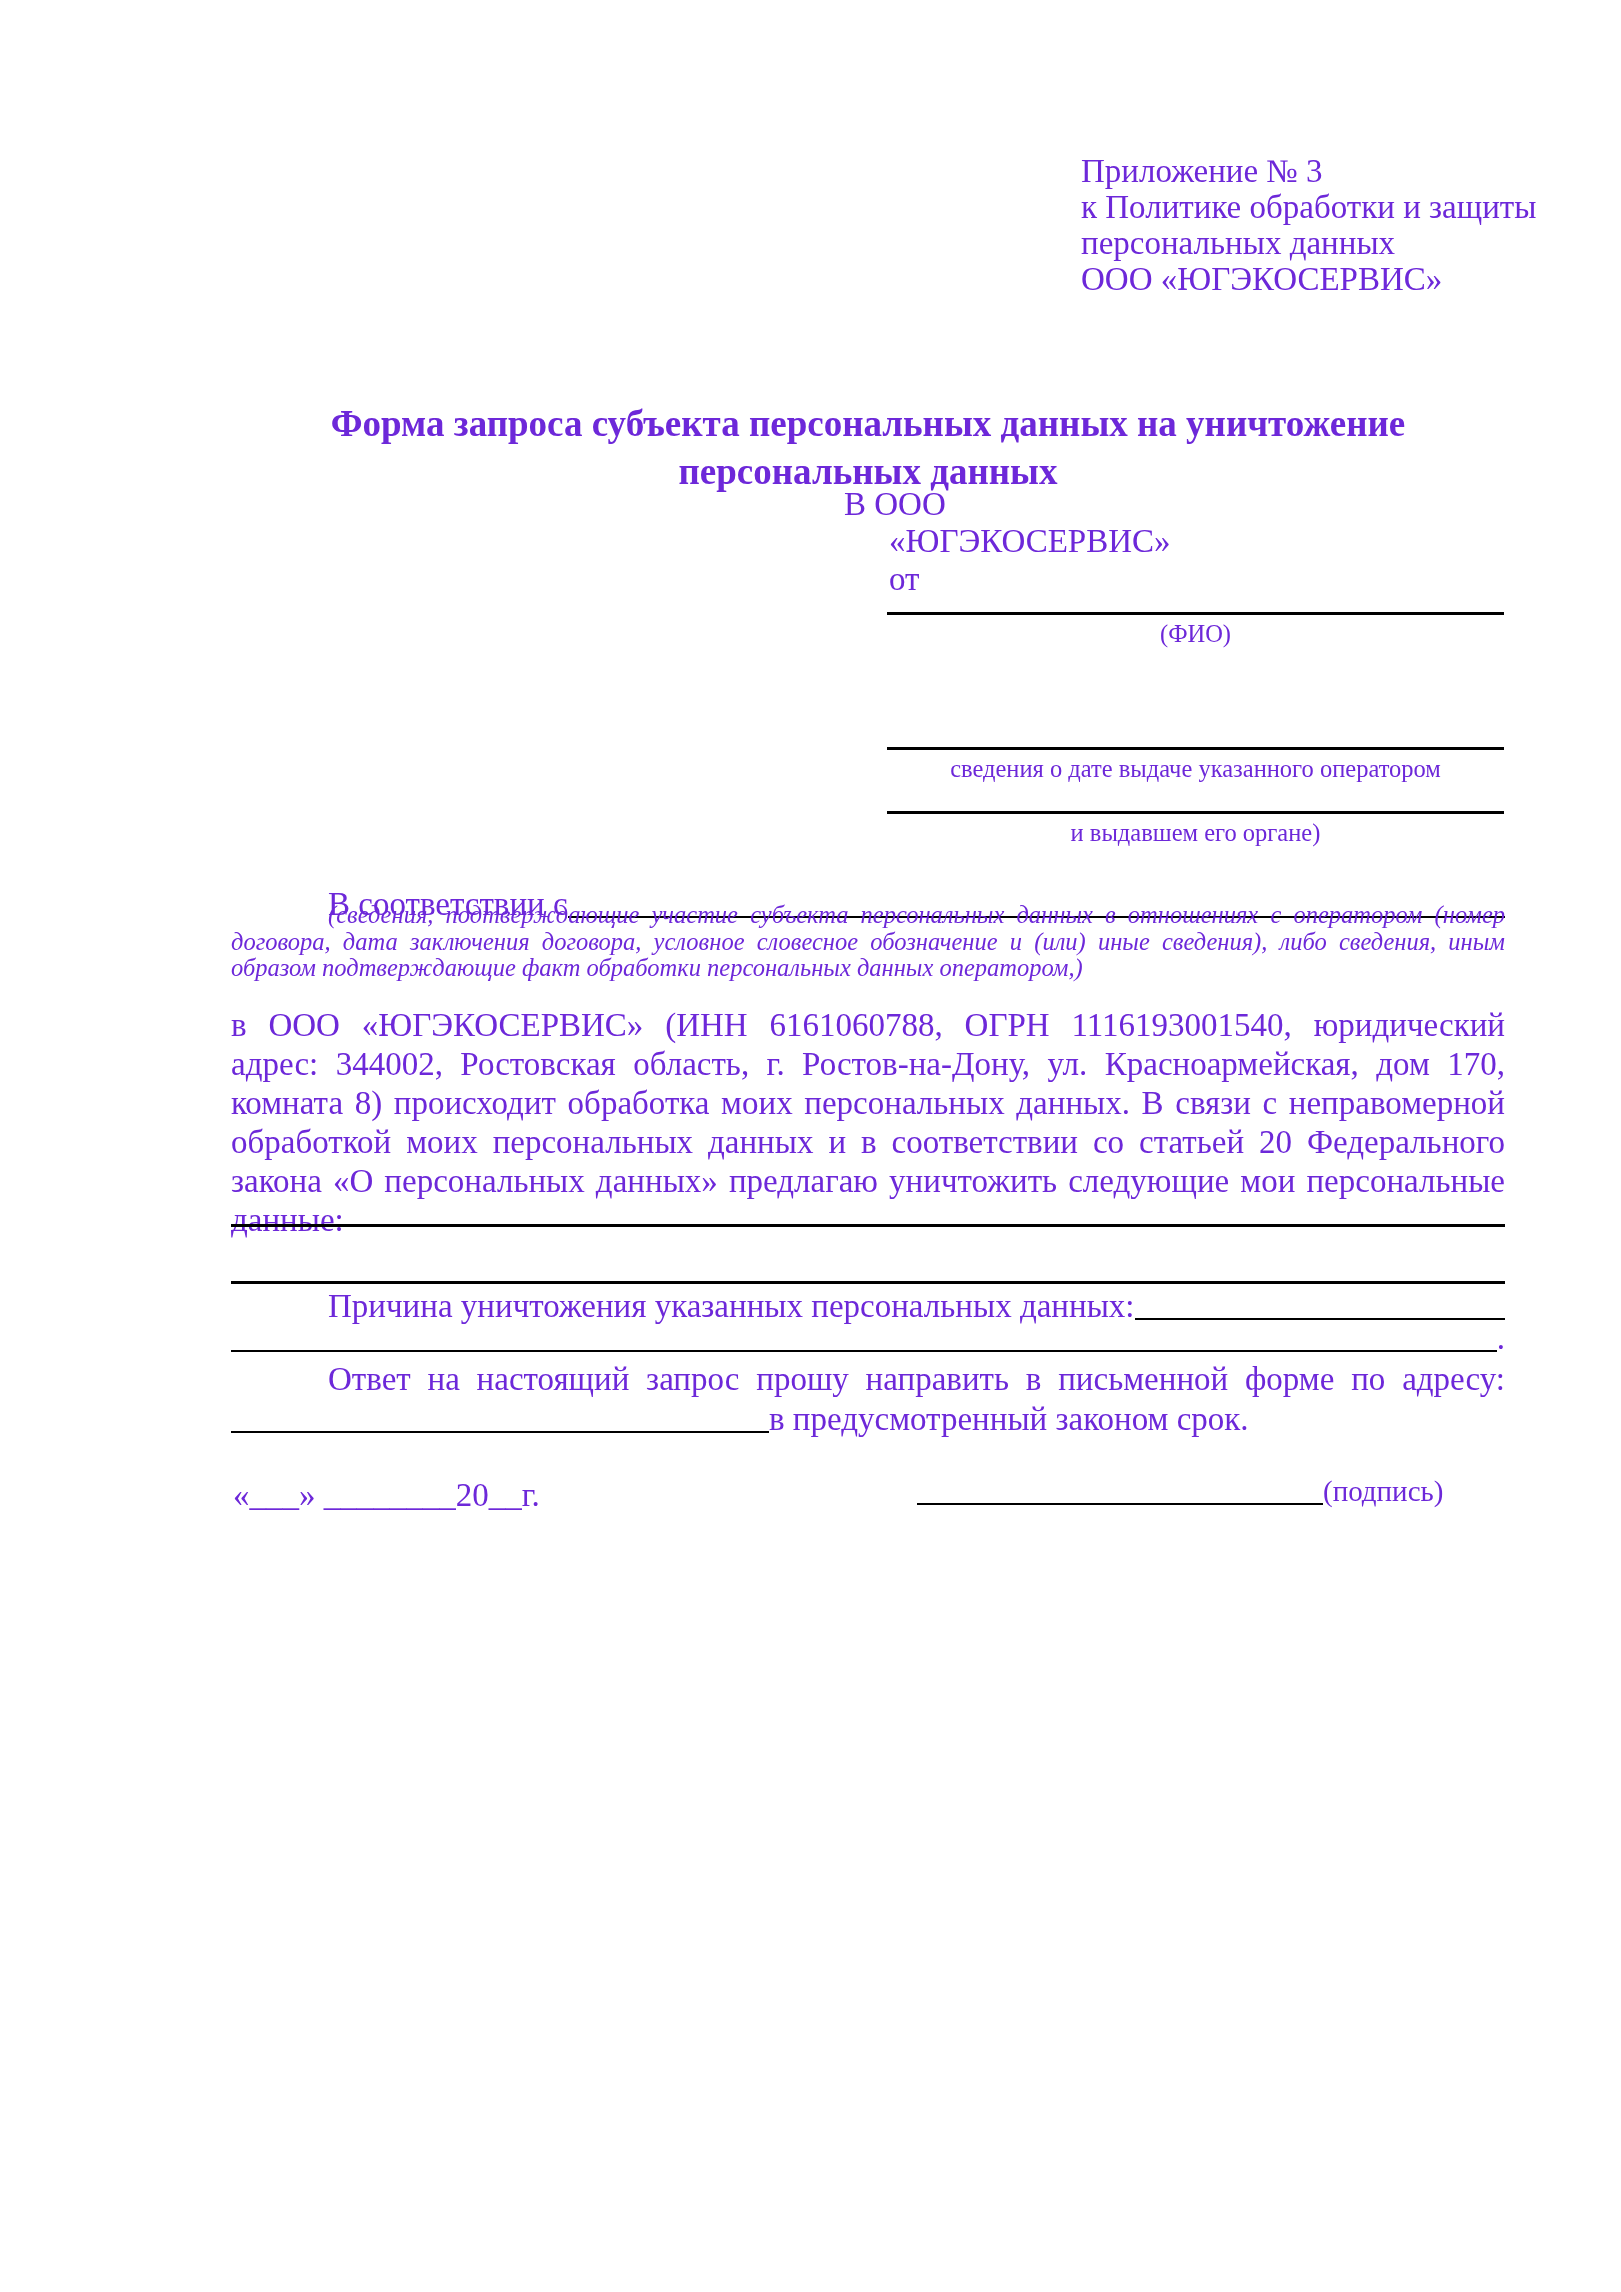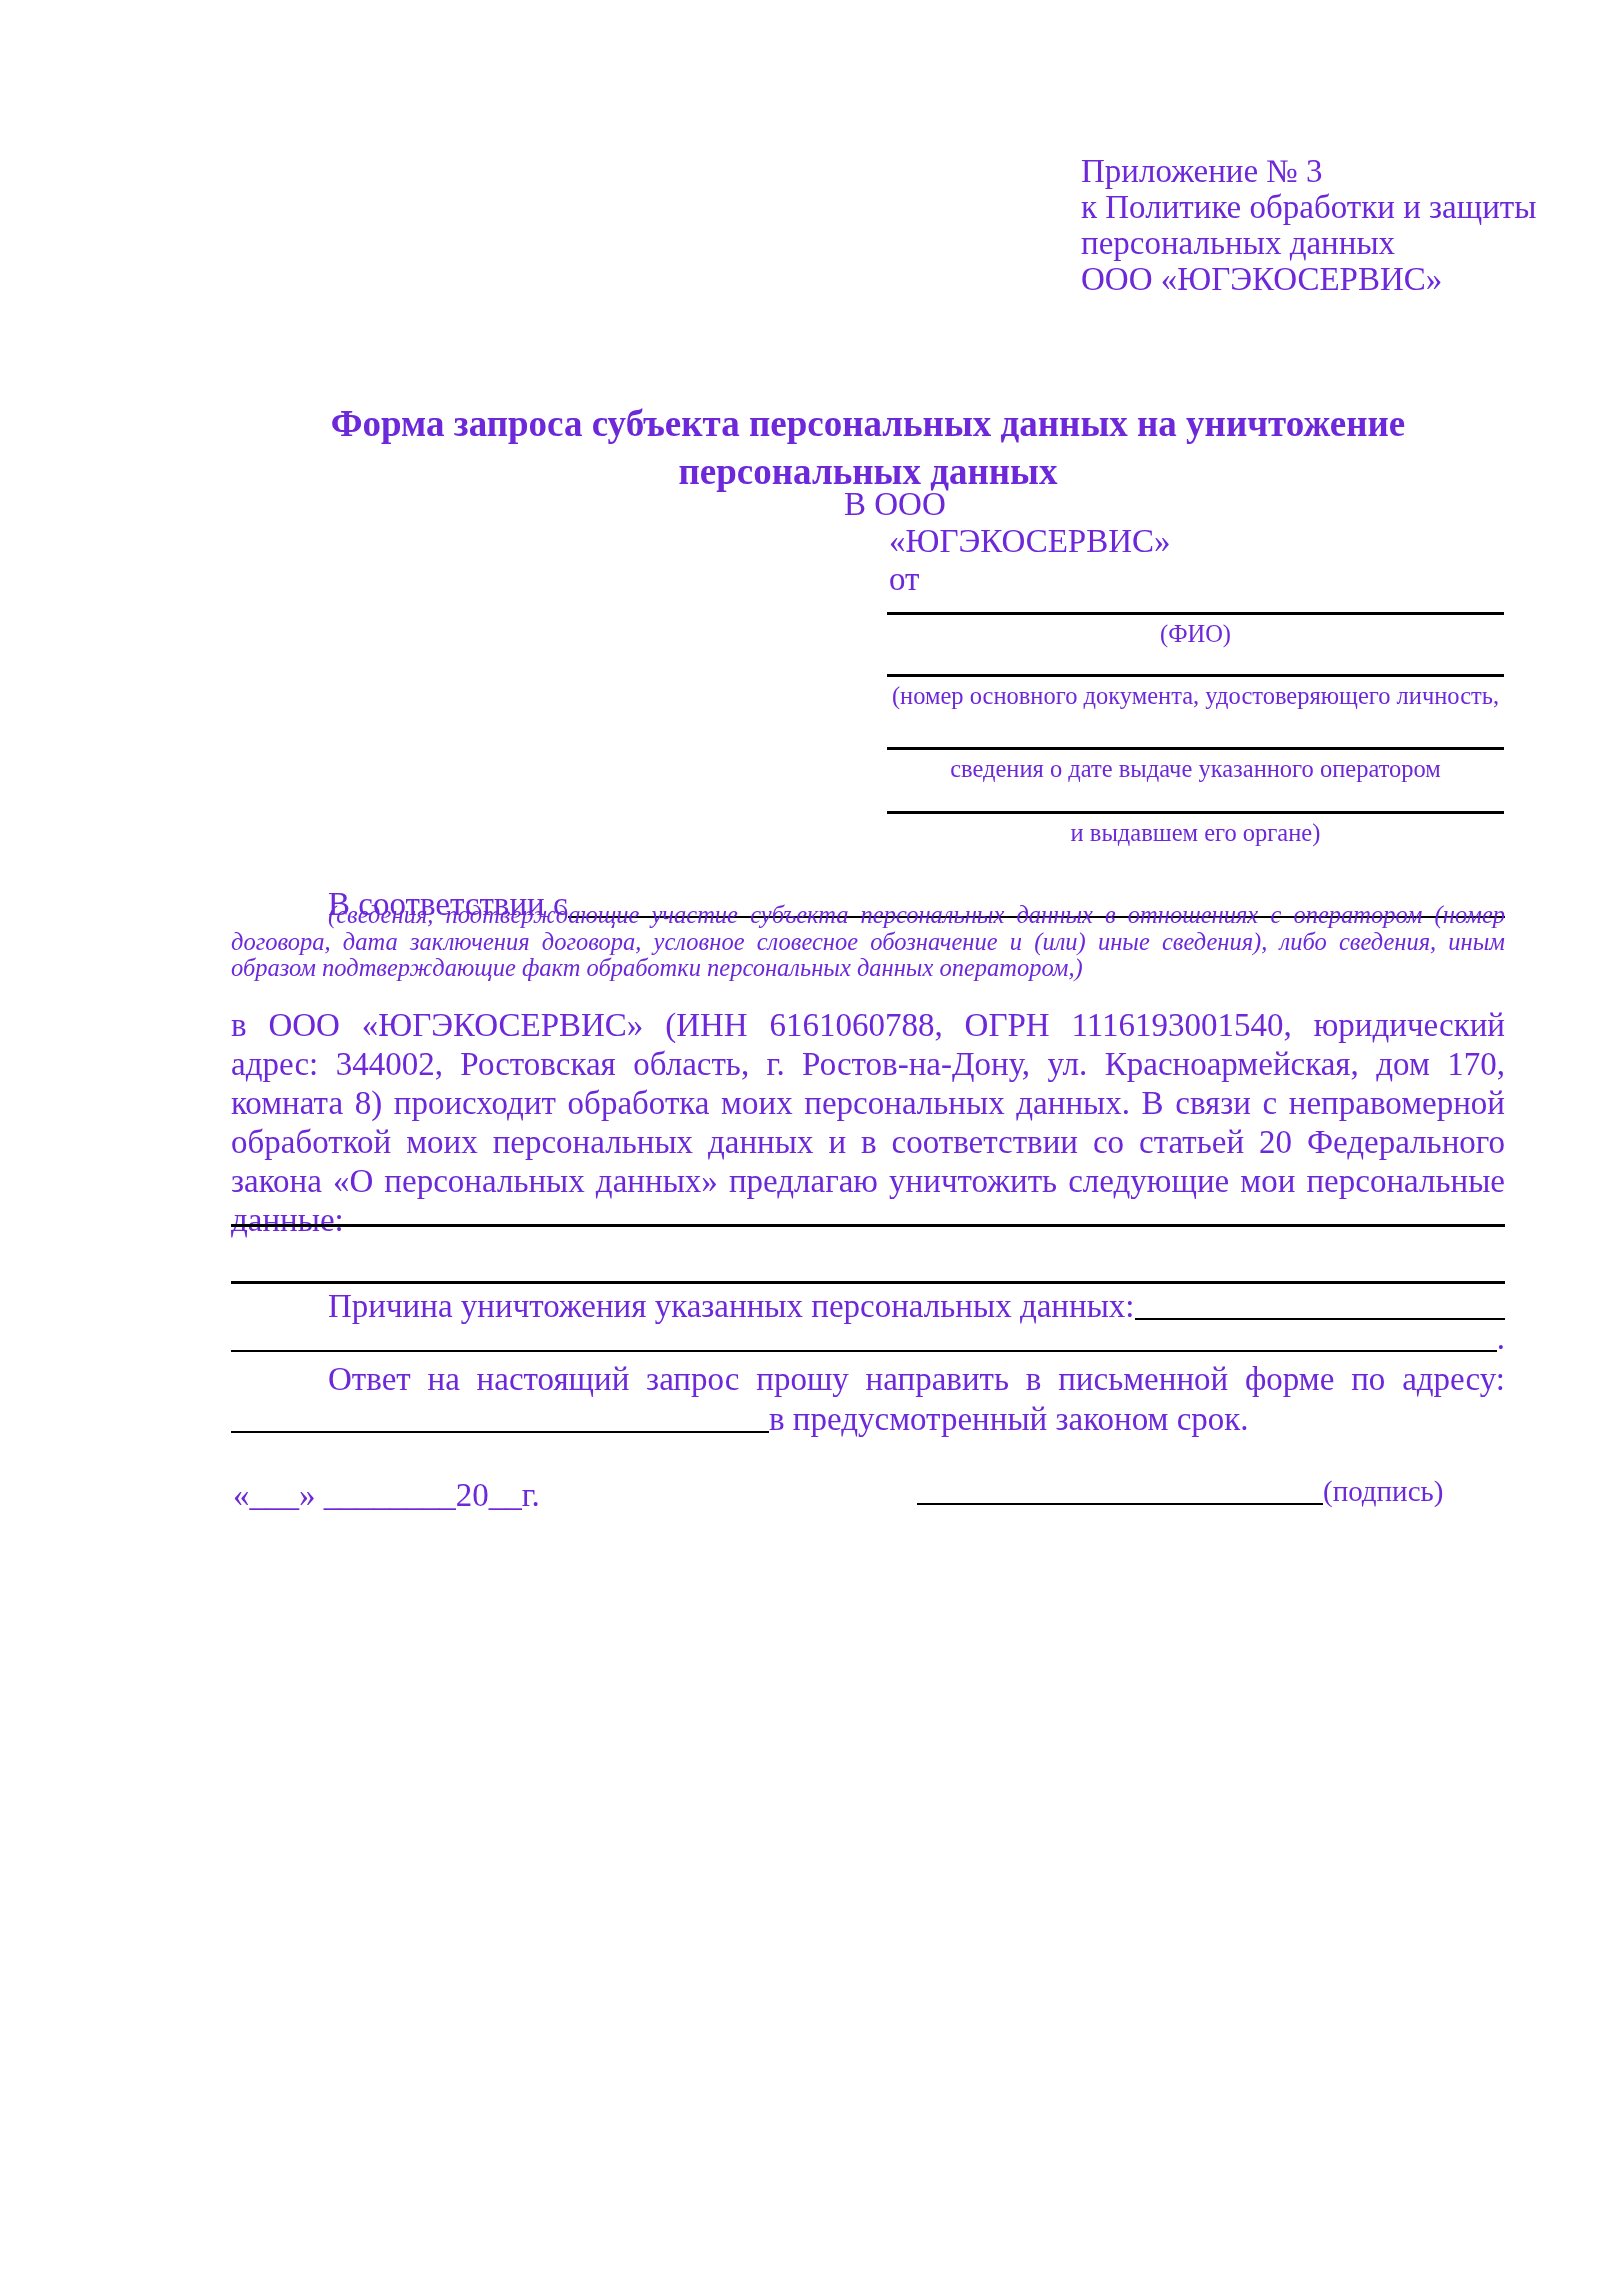--- a/index.html
+++ b/index.html
@@ -79,24 +79,20 @@
   </div>
 
   <div class="addr addr-1">В ООО</div>
   <div class="addr addr-2">«ЮГЭКОСЕРВИС»</div>
   <div class="addr addr-3">от</div>
 
   <div class="field" style="top:612px">
     <div class="fline"></div>
     <div class="fcap">(ФИО)</div>
   </div>
-  <div class="field" style="top:674px">
-    <div class="fline"></div>
-    <div class="fcap">(номер основного документа, удостоверяющего личность,</div>
-  </div>
   <div class="field" style="top:747px">
     <div class="fline"></div>
     <div class="fcap">сведения о дате выдаче указанного оператором</div>
   </div>
   <div class="field" style="top:811px">
     <div class="fline"></div>
     <div class="fcap">и выдавшем его органе)</div>
   </div>
 
   <div class="flexline" style="top:885px">

